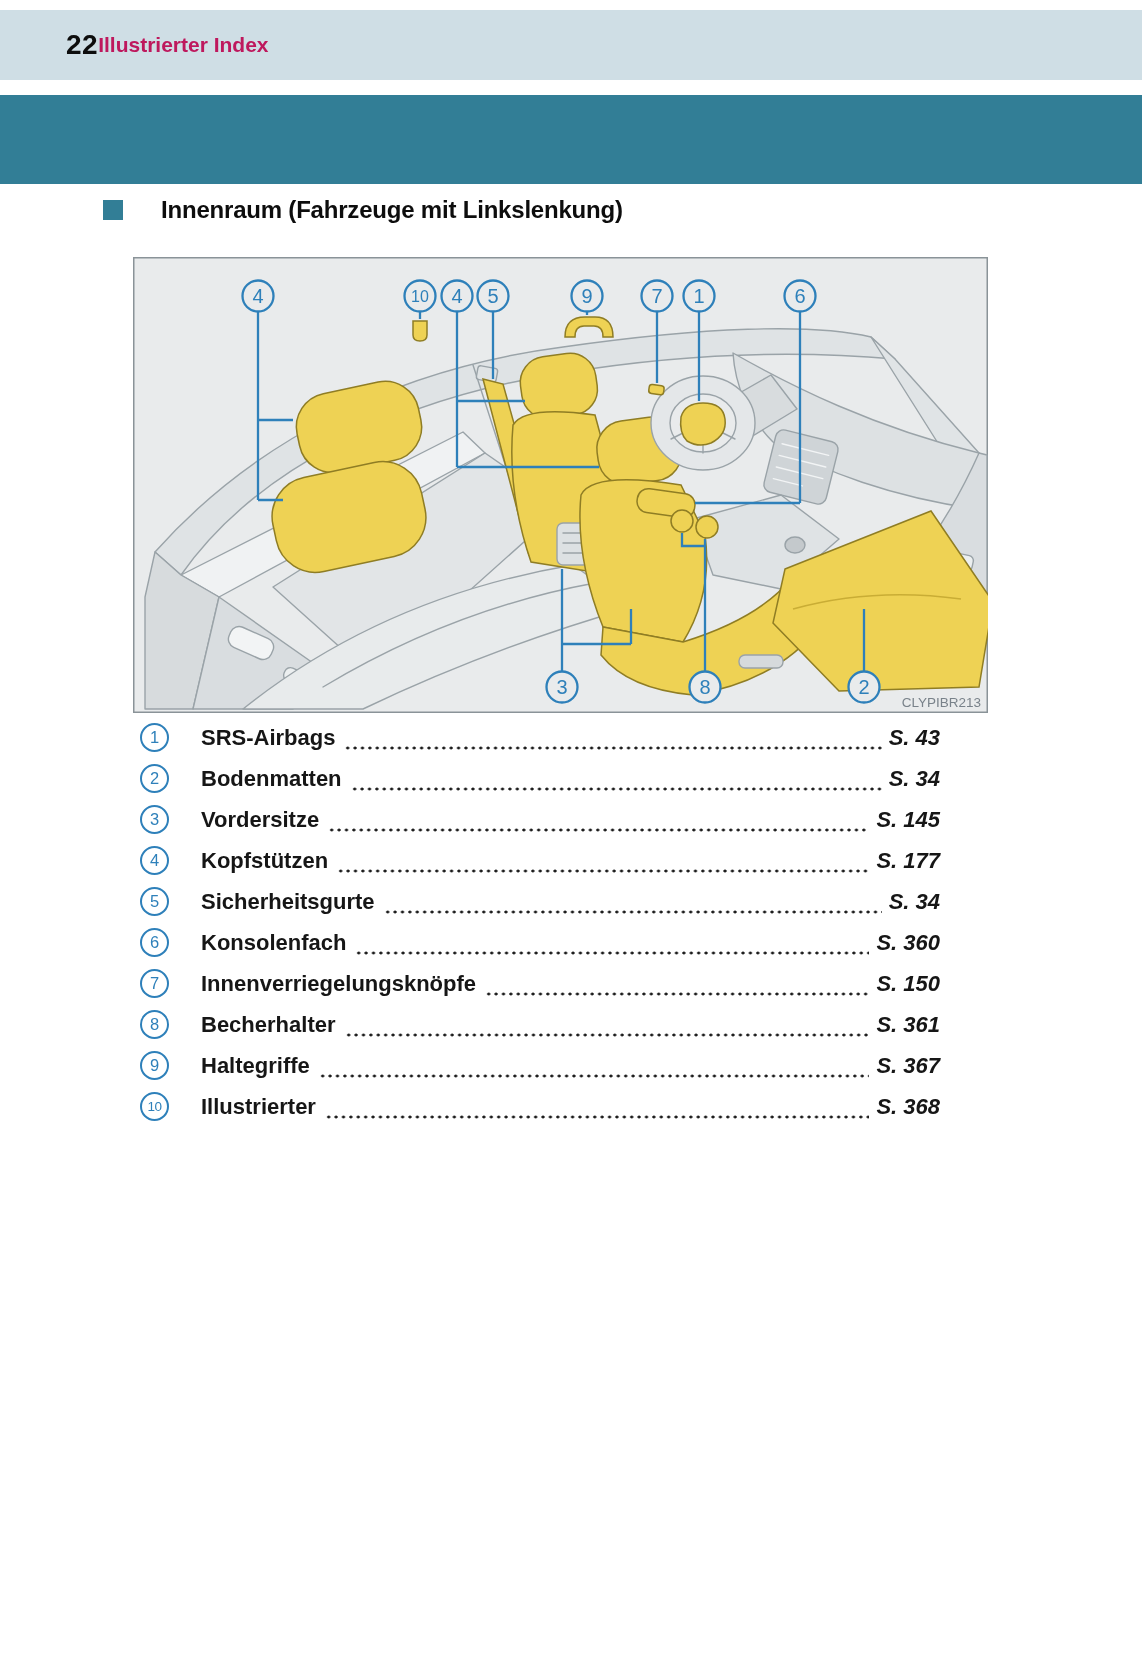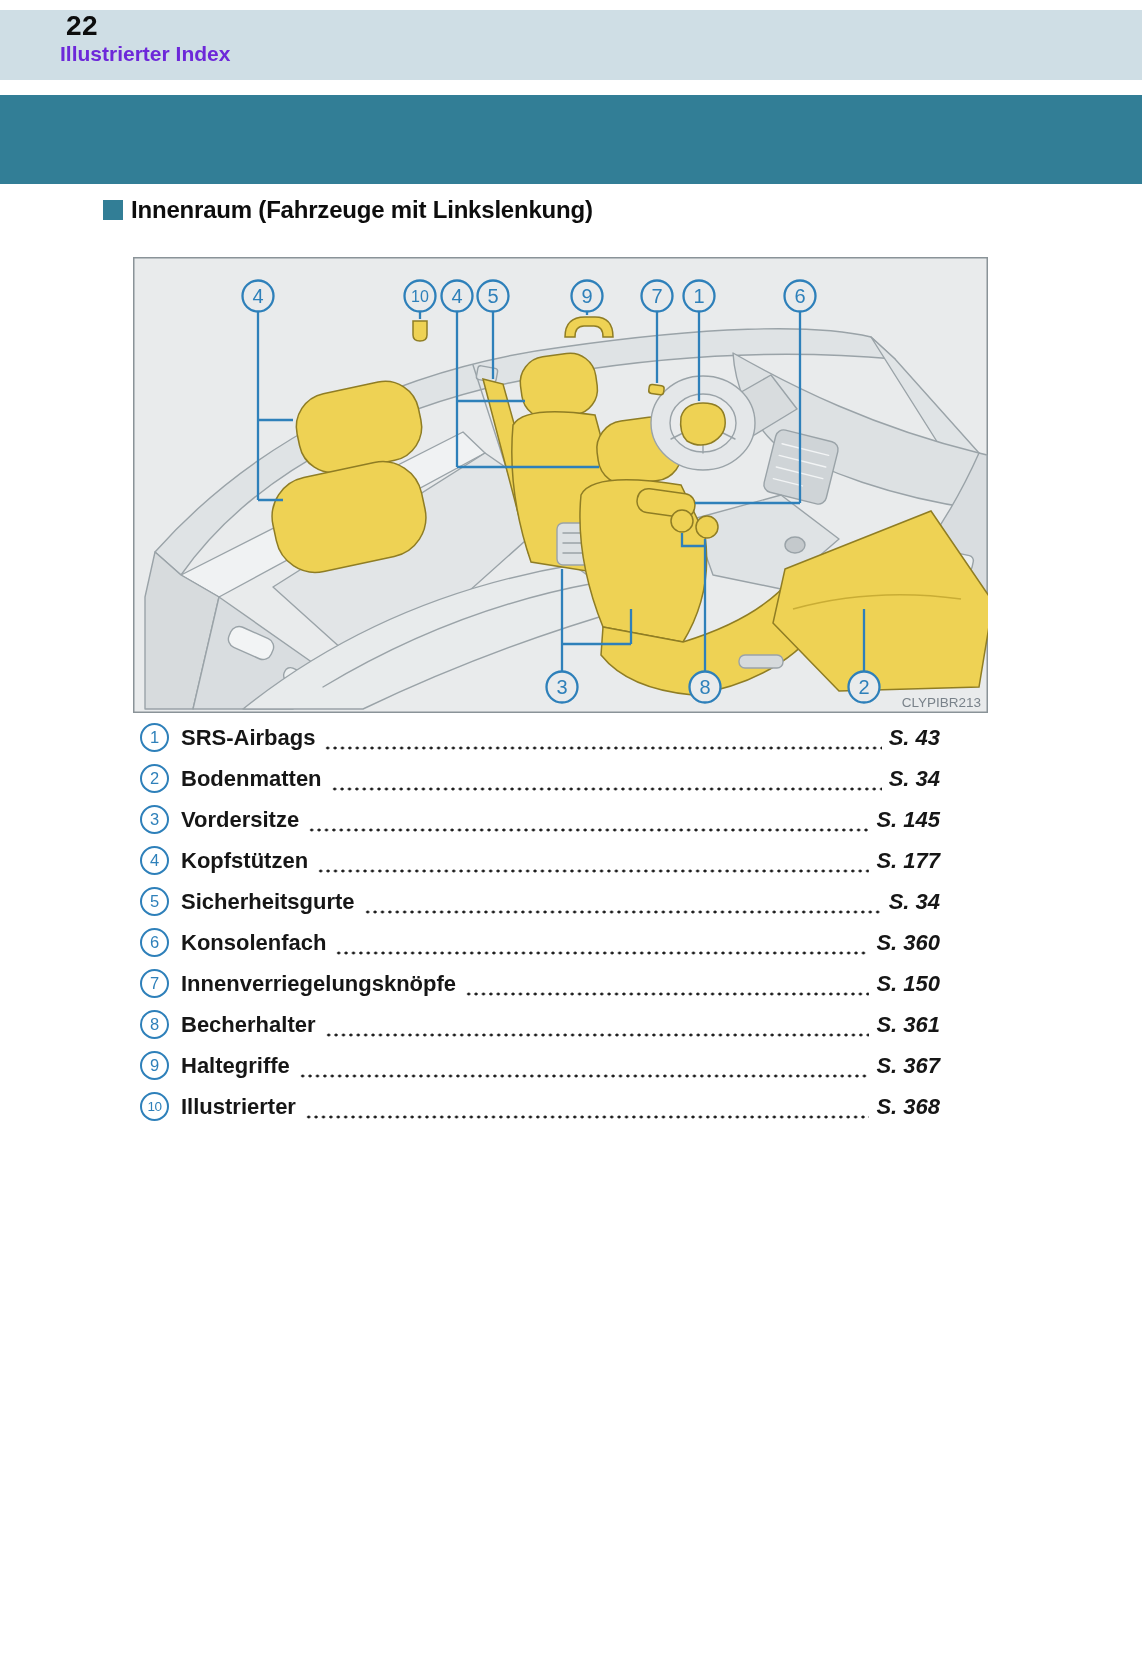--- a/index.html
+++ b/index.html
@@ -7,38 +7,38 @@
     --teal:#327e96;
     --blue:#2e80ba;
     --yellow:#eed254;
     --figbg:#e9ebec;
     --ink:#161616;
   }
   html,body{margin:0;padding:0;background:#ffffff;}
   body{width:1142px;height:1654px;font-family:"Liberation Sans",sans-serif;}
   .page{position:relative;width:1142px;height:1654px;background:#fff;overflow:hidden;}
 
-  .topbar{position:absolute;left:0;top:10px;width:1142px;height:70px;background:var(--header-bar);display:flex;flex-direction:column;}
+  .topbar{position:absolute;left:0;top:10px;width:1142px;height:70px;background:var(--header-bar);display:flex;align-items:center;}
   .pagenum{margin-left:66px;font-size:28px;font-weight:bold;color:#0d0d0d;letter-spacing:.5px;}
-  .headtitle{margin-left:60px;font-size:21px;font-weight:bold;color:#6d28d9;}
+  .headtitle{font-size:21px;font-weight:bold;color:#be185d;}
 
   .tealband{position:absolute;left:0;top:95px;width:1142px;height:89px;background:var(--teal);}
 
   .section{position:absolute;left:103px;top:196px;display:flex;align-items:center;}
   .bullet{width:20px;height:20px;background:var(--teal);margin-right:8px;flex:0 0 auto;}
-  .sectiontitle{font-size:24px;font-weight:bold;color:#0d0d0d;letter-spacing:-.2px;white-space:nowrap;}
+  .sectiontitle{font-size:24px;font-weight:bold;color:#0d0d0d;letter-spacing:-.2px;white-space:nowrap;margin-left:30px;}
 
   .figure{position:absolute;left:133px;top:257px;width:855px;height:456px;}
 
   .indexlist{position:absolute;left:140px;top:717px;width:800px;}
   .row{display:flex;align-items:center;height:41px;}
   .badge{flex:0 0 auto;width:25px;height:25px;border:2px solid var(--blue);border-radius:50%;color:var(--blue);
          display:flex;align-items:center;justify-content:center;font-size:16.5px;line-height:1;}
   .badge.two{font-size:13.5px;letter-spacing:-.6px;}
-  .label{margin-left:12px;font-size:22px;font-weight:bold;color:var(--ink);white-space:nowrap;}
+  .label{margin-left:32px;font-size:22px;font-weight:bold;color:var(--ink);white-space:nowrap;}
   .leader{flex:1 1 auto;height:27px;margin:0 7px 0 9px;
           background-image:radial-gradient(circle,#1b1b1b 1.35px,transparent 1.7px);
           background-size:7.4px 4px;background-repeat:repeat-x;background-position:0 22px;}
   .pageref{font-size:22px;font-weight:bold;color:var(--ink);white-space:nowrap;font-style:italic;}
 
   
   .lineart{stroke:#9aa3a8;stroke-width:1.4;stroke-linejoin:round;stroke-linecap:round;}
   .y{fill:var(--yellow);stroke:#8f7d24;stroke-width:1.5;}
   .lead{stroke:var(--blue);stroke-width:2.3;fill:none;}
   .callout circle{fill:var(--figbg);stroke:var(--blue);stroke-width:2.3;}

